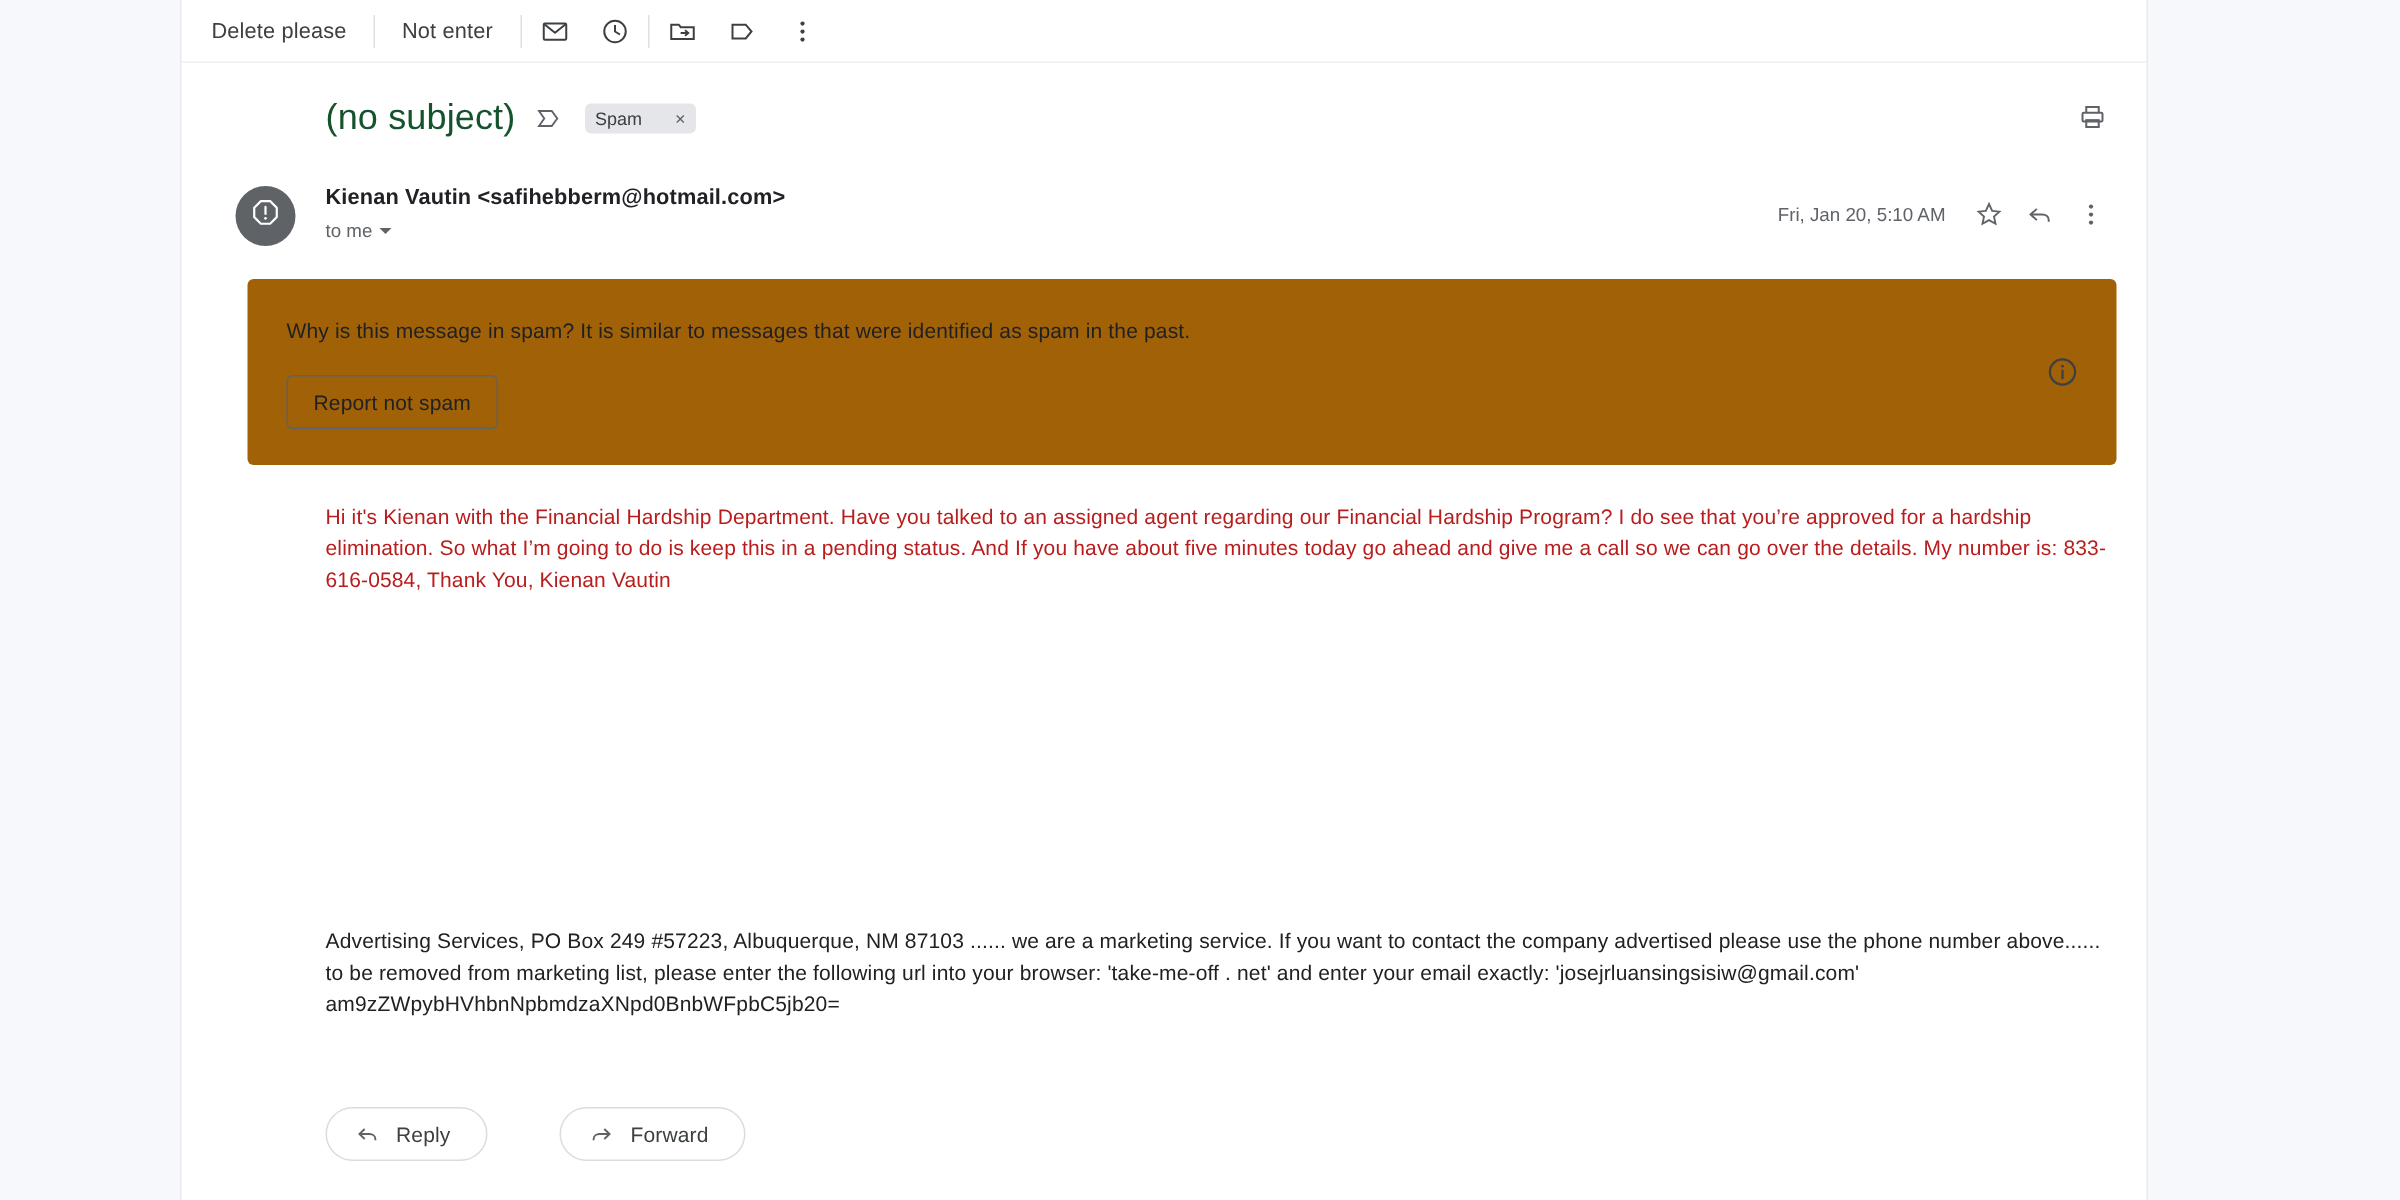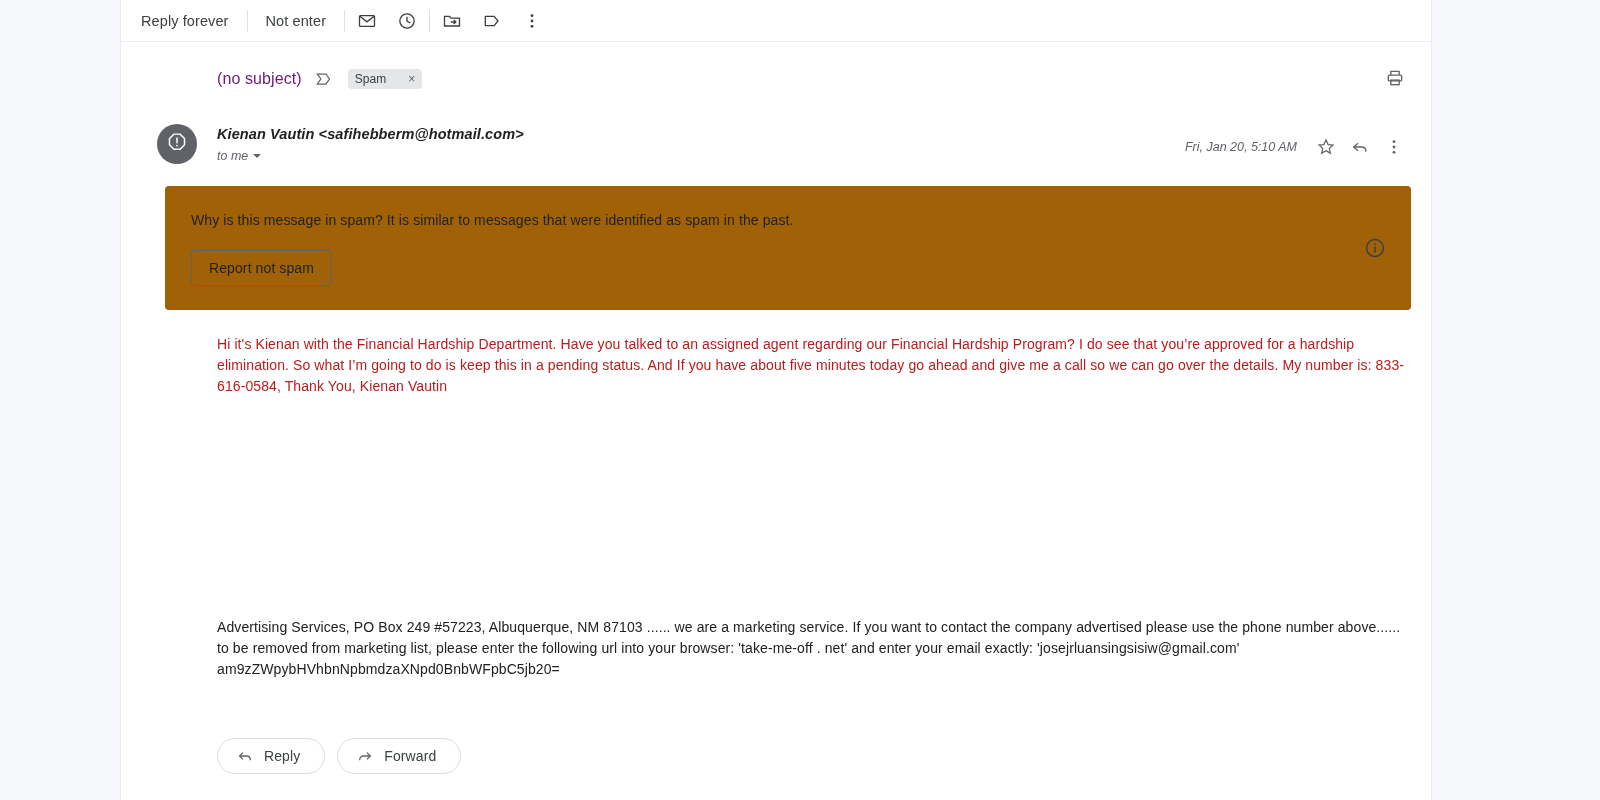--- a/index.html
+++ b/index.html
@@ -72,22 +72,22 @@
   
   .subject-row {
     display: flex;
     align-items: center;
     padding: 22px 0 0 96px;
     position: relative;
     height: 52px;
     box-sizing: border-box;
   }
   .subject-title {
-    font-size: 16px;
-    color: #701a75;
+    font-size: 24px;
+    color: #14532d;
     line-height: 28px;
     letter-spacing: .1px;
   }
   .subject-label-icon {
     margin-left: 12px;
     color: #5f6368;
     display: flex;
     align-items: center;
   }
   .chip {
@@ -119,24 +119,23 @@
     display: flex;
     align-items: center;
     justify-content: center;
     cursor: pointer;
     color: #5f6368;
   }
 
   
   .sender-row {
     display: flex;
-    align-items: flex-end;
+    align-items: center;
     padding: 26px 20px 0 36px;
     position: relative;
-    font-style: italic;
   }
   .avatar {
     width: 40px;
     height: 40px;
     border-radius: 50%;
     background: #5f6368;
     display: flex;
     align-items: center;
     justify-content: center;
     flex: 0 0 auto;
@@ -248,20 +247,21 @@
     color: #202124;
     line-height: 21px;
     letter-spacing: .1px;
     word-break: break-word;
   }
 
   
   .reply-bar {
     display: flex;
     padding: 58px 0 0 96px;
+    gap: 36px;
   }
   .pill {
     display: inline-flex;
     align-items: center;
     border: 1px solid #dadce0;
     border-radius: 18px;
     height: 36px;
     padding: 0 24px 0 18px;
     margin-right: 12px;
     font-size: 14px;
@@ -274,21 +274,21 @@
   .pill svg { margin-right: 10px; color: #5f6368; }
 </style>
 </head>
 <body>
 
 <div id="app">
 
   <div class="mail-panel">
 
     <div class="toolbar">
-      <div class="tb-btn">Reply forever</div>
+      <div class="tb-btn">Delete please</div>
       <div class="tb-sep"></div>
       <div class="tb-btn">Not enter</div>
       <div class="tb-sep"></div>
 
       <div class="tb-icon">
         <svg width="20" height="20" viewBox="0 0 24 24" fill="none" stroke="currentColor" stroke-width="1.6">
           <rect x="3" y="5.5" width="18" height="13" rx="1"></rect>
           <path d="M3.5 6.2 12 13 20.5 6.2"></path>
         </svg>
       </div>

